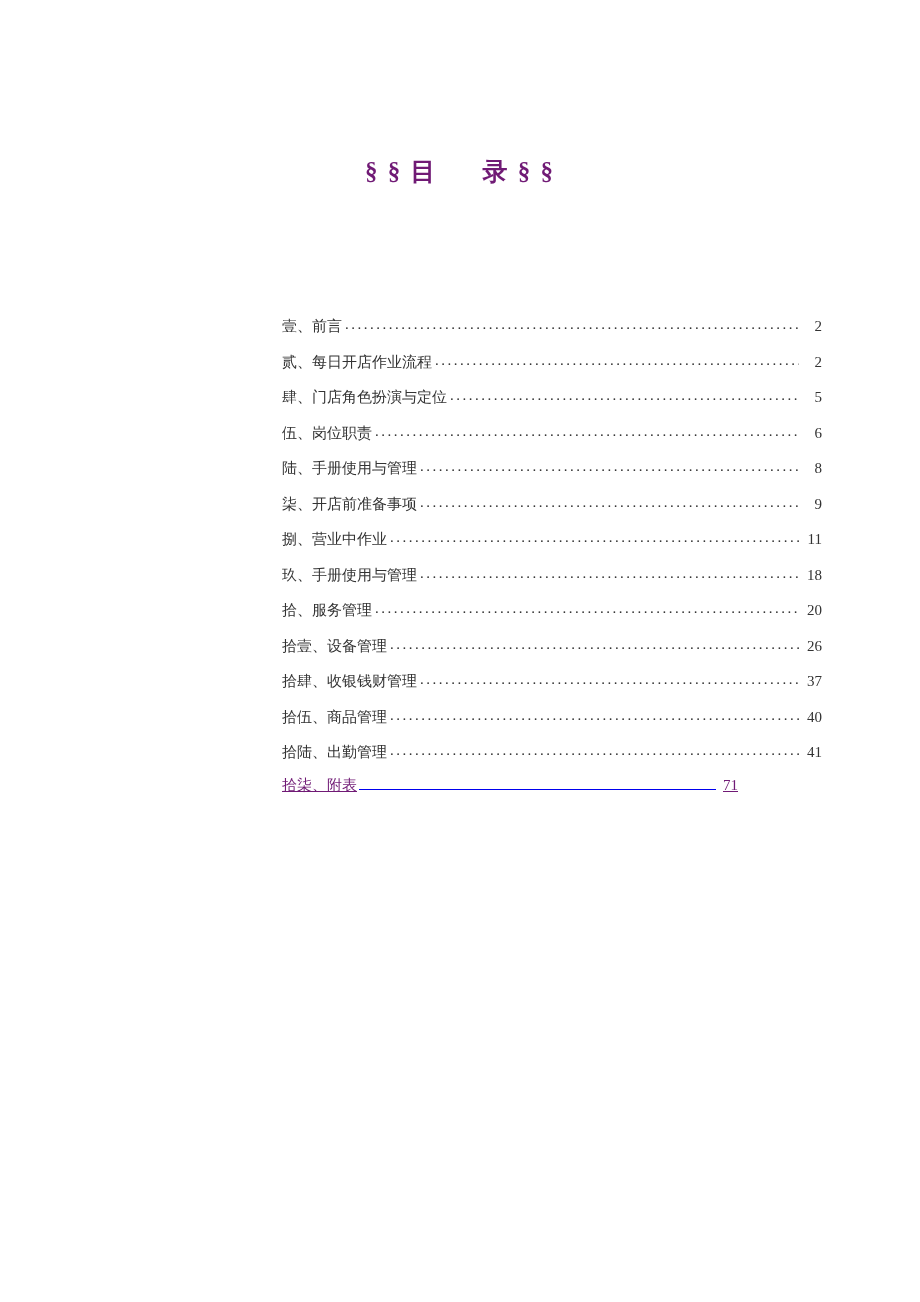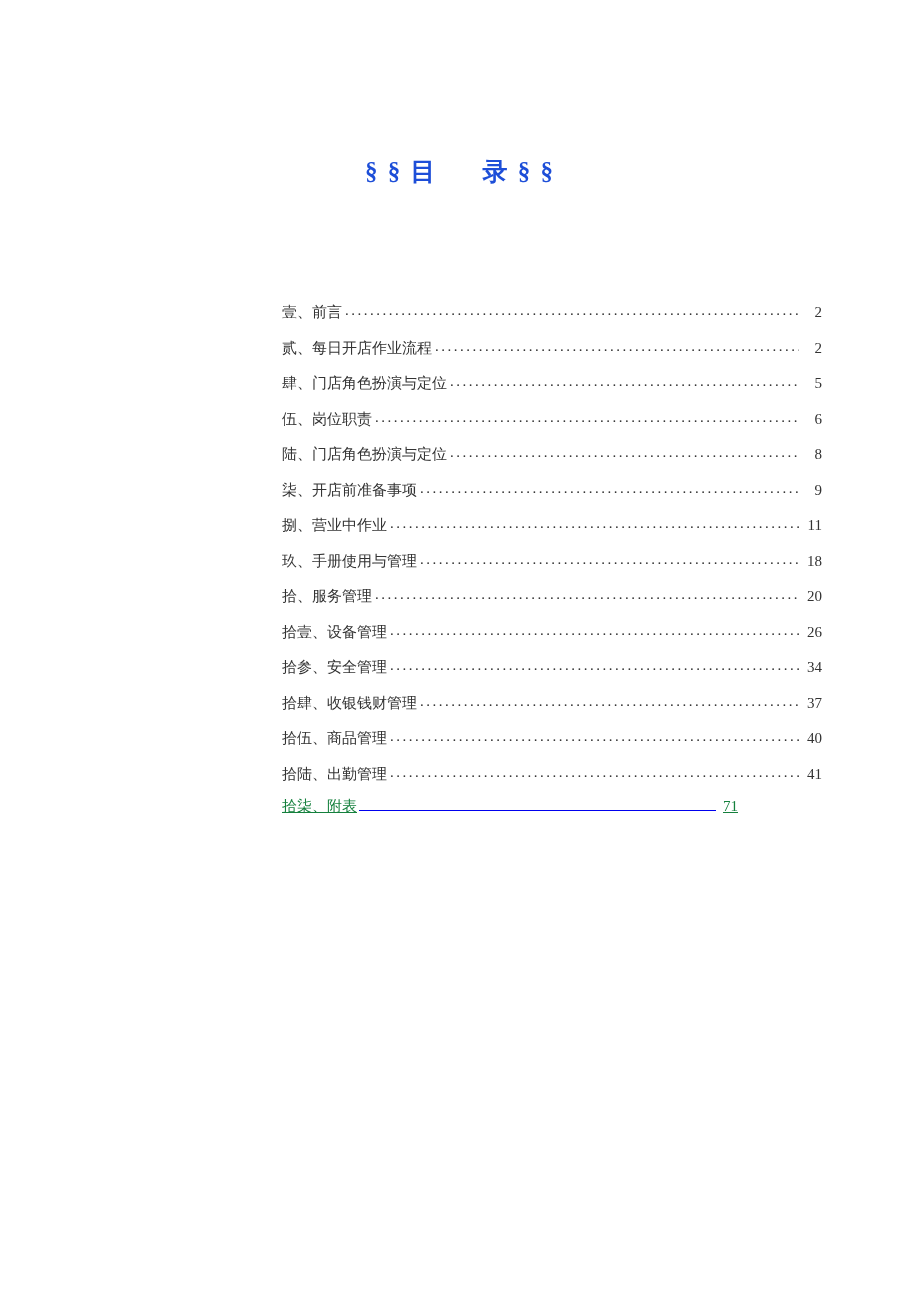--- a/index.html
+++ b/index.html
@@ -13,30 +13,30 @@
       height: 1302px;
       font-family: "SimSun", "宋体", serif;
       position: relative;
     }
     .page-title {
       text-align: center;
       font-size: 25px;
       font-weight: bold;
       padding-top: 155px;
       letter-spacing: 2px;
-      color: #1d4ed8;
+      color: #701a75;
     }
     .title-gap {
       display: inline-block;
       width: 45px;
     }
     .toc-container {
       position: absolute;
       left: 282px;
-      top: 302px;
+      top: 316px;
       width: 540px;
     }
     .toc-entry {
       display: flex;
       align-items: baseline;
       font-size: 15px;
       color: #333;
       line-height: 1;
       margin-bottom: 17.5px;
       white-space: nowrap;
@@ -75,21 +75,21 @@
       align-items: baseline;
       font-size: 15px;
       line-height: 1;
       margin-bottom: 17.5px;
       margin-top: 4px;
       white-space: nowrap;
       width: 456px;
     }
     .toc-entry-link .toc-label,
     .toc-entry-link .toc-page {
-      color: #15803d;
+      color: #701a75;
       text-decoration: underline;
     }
     .toc-link-line {
       flex: 1;
       border-bottom: 1px solid #0000ee;
       height: 12px;
       margin: 0 2px;
     }
   </style>
 </head>
@@ -116,21 +116,21 @@
     <span class="toc-label">肆、门店角色扮演与定位</span>
     <span class="toc-dots"></span>
     <span class="toc-page">5</span>
   </div>
   <div class="toc-entry">
     <span class="toc-label">伍、岗位职责</span>
     <span class="toc-dots"></span>
     <span class="toc-page">6</span>
   </div>
   <div class="toc-entry">
-    <span class="toc-label">陆、门店角色扮演与定位</span>
+    <span class="toc-label">陆、手册使用与管理</span>
     <span class="toc-dots"></span>
     <span class="toc-page">8</span>
   </div>
   <div class="toc-entry">
     <span class="toc-label">柒、开店前准备事项</span>
     <span class="toc-dots"></span>
     <span class="toc-page">9</span>
   </div>
   <div class="toc-entry">
     <span class="toc-label">捌、营业中作业</span>
@@ -146,25 +146,20 @@
     <span class="toc-label">拾、服务管理</span>
     <span class="toc-dots"></span>
     <span class="toc-page">20</span>
   </div>
   <div class="toc-entry">
     <span class="toc-label">拾壹、设备管理</span>
     <span class="toc-dots"></span>
     <span class="toc-page">26</span>
   </div>
   <div class="toc-entry">
-    <span class="toc-label">拾参、安全管理</span>
-    <span class="toc-dots"></span>
-    <span class="toc-page">34</span>
-  </div>
-  <div class="toc-entry">
     <span class="toc-label">拾肆、收银钱财管理</span>
     <span class="toc-dots"></span>
     <span class="toc-page">37</span>
   </div>
   <div class="toc-entry">
     <span class="toc-label">拾伍、商品管理</span>
     <span class="toc-dots"></span>
     <span class="toc-page">40</span>
   </div>
   <div class="toc-entry">

